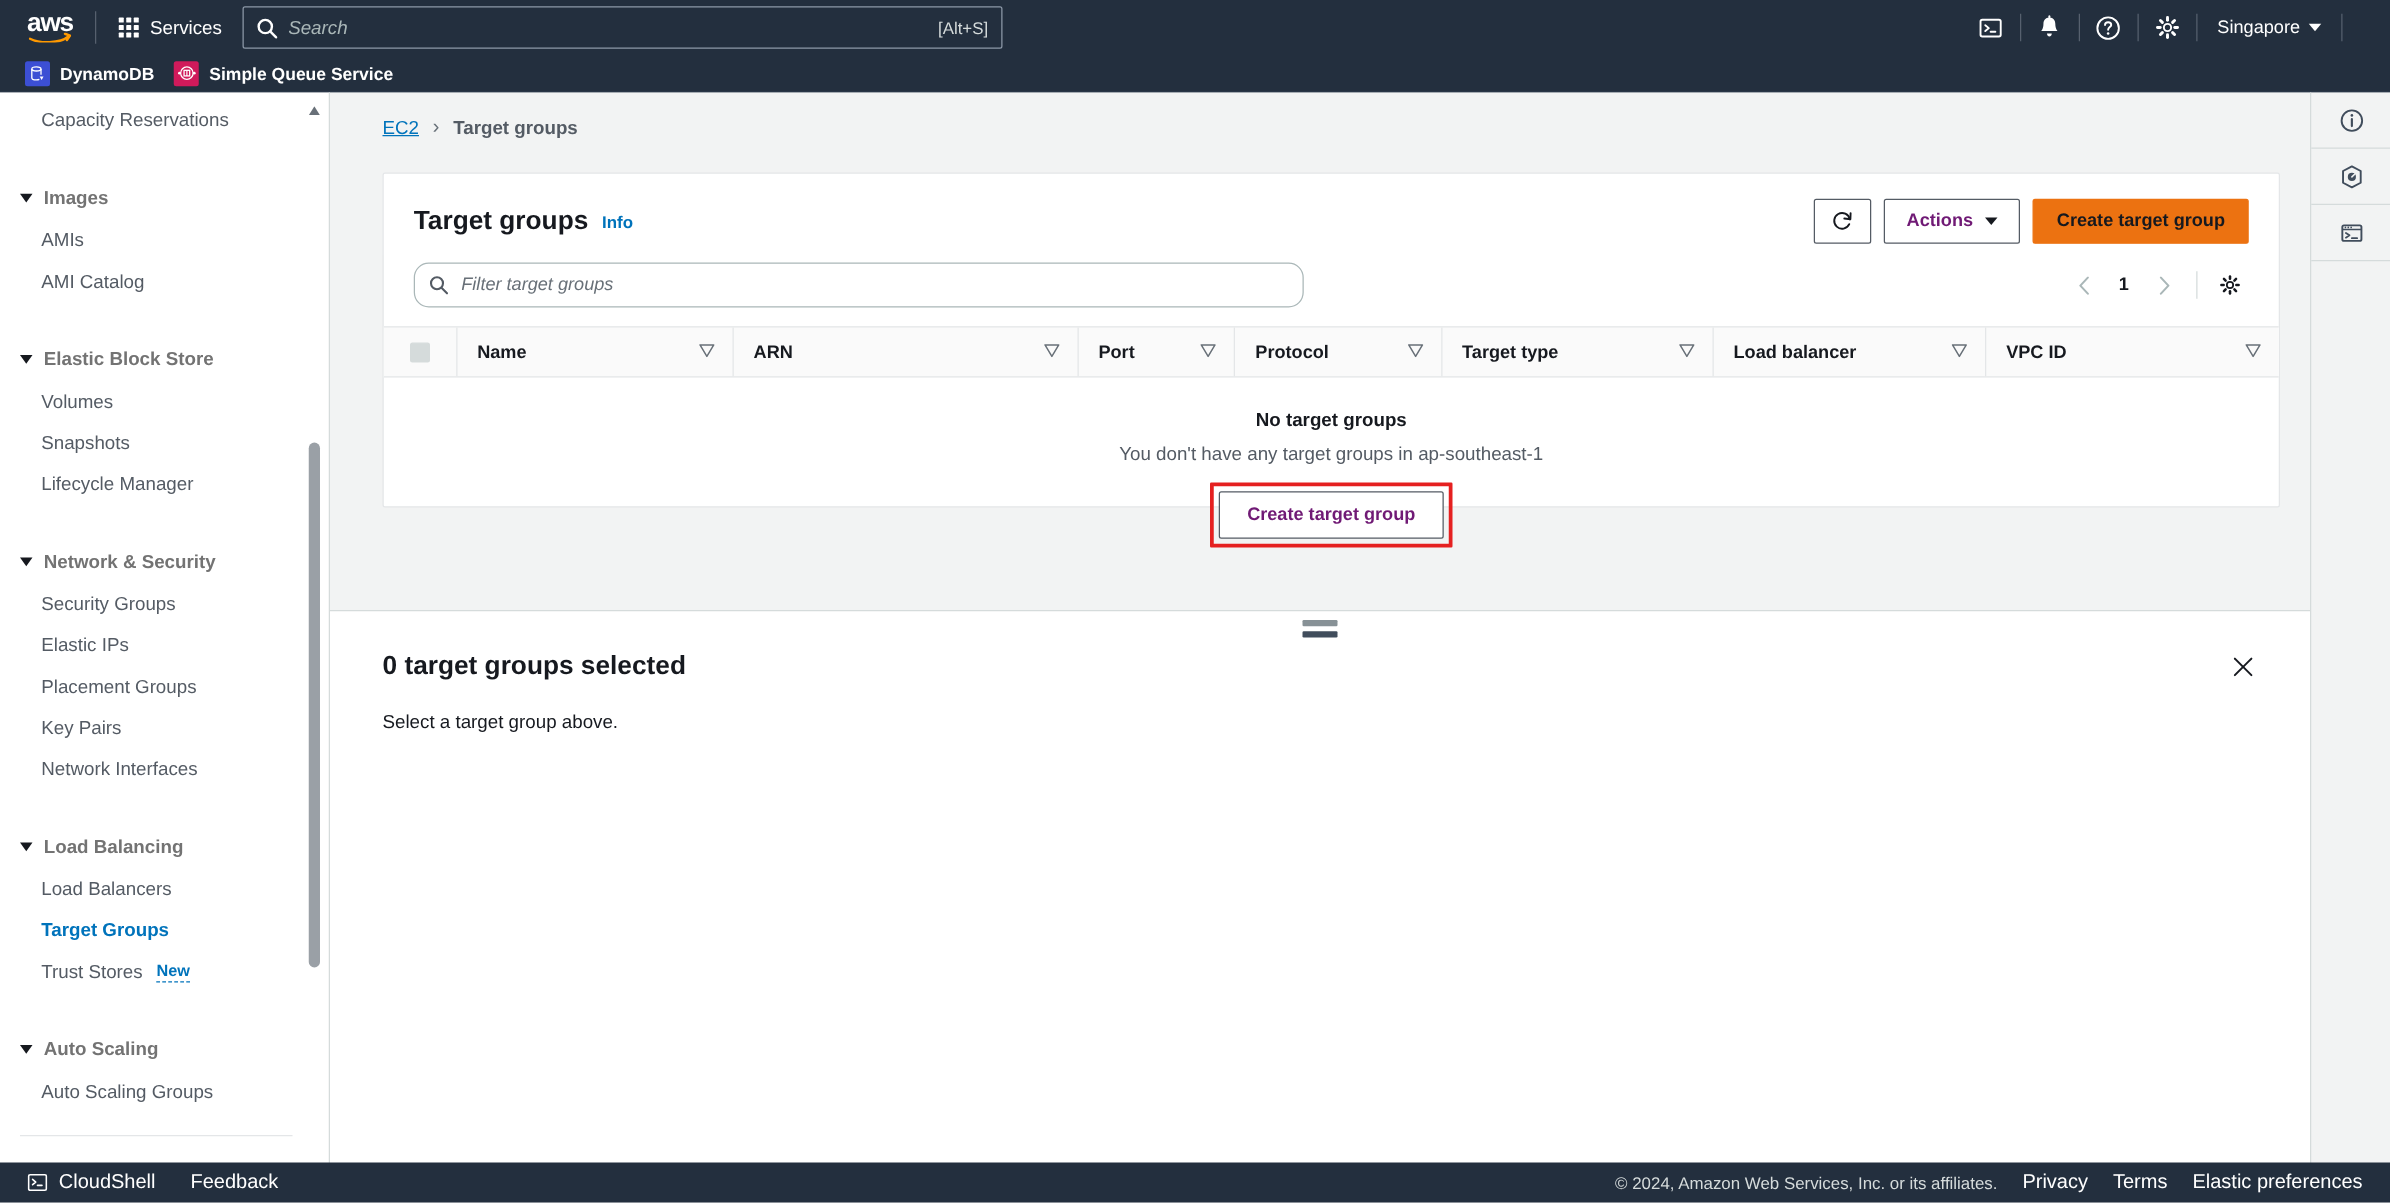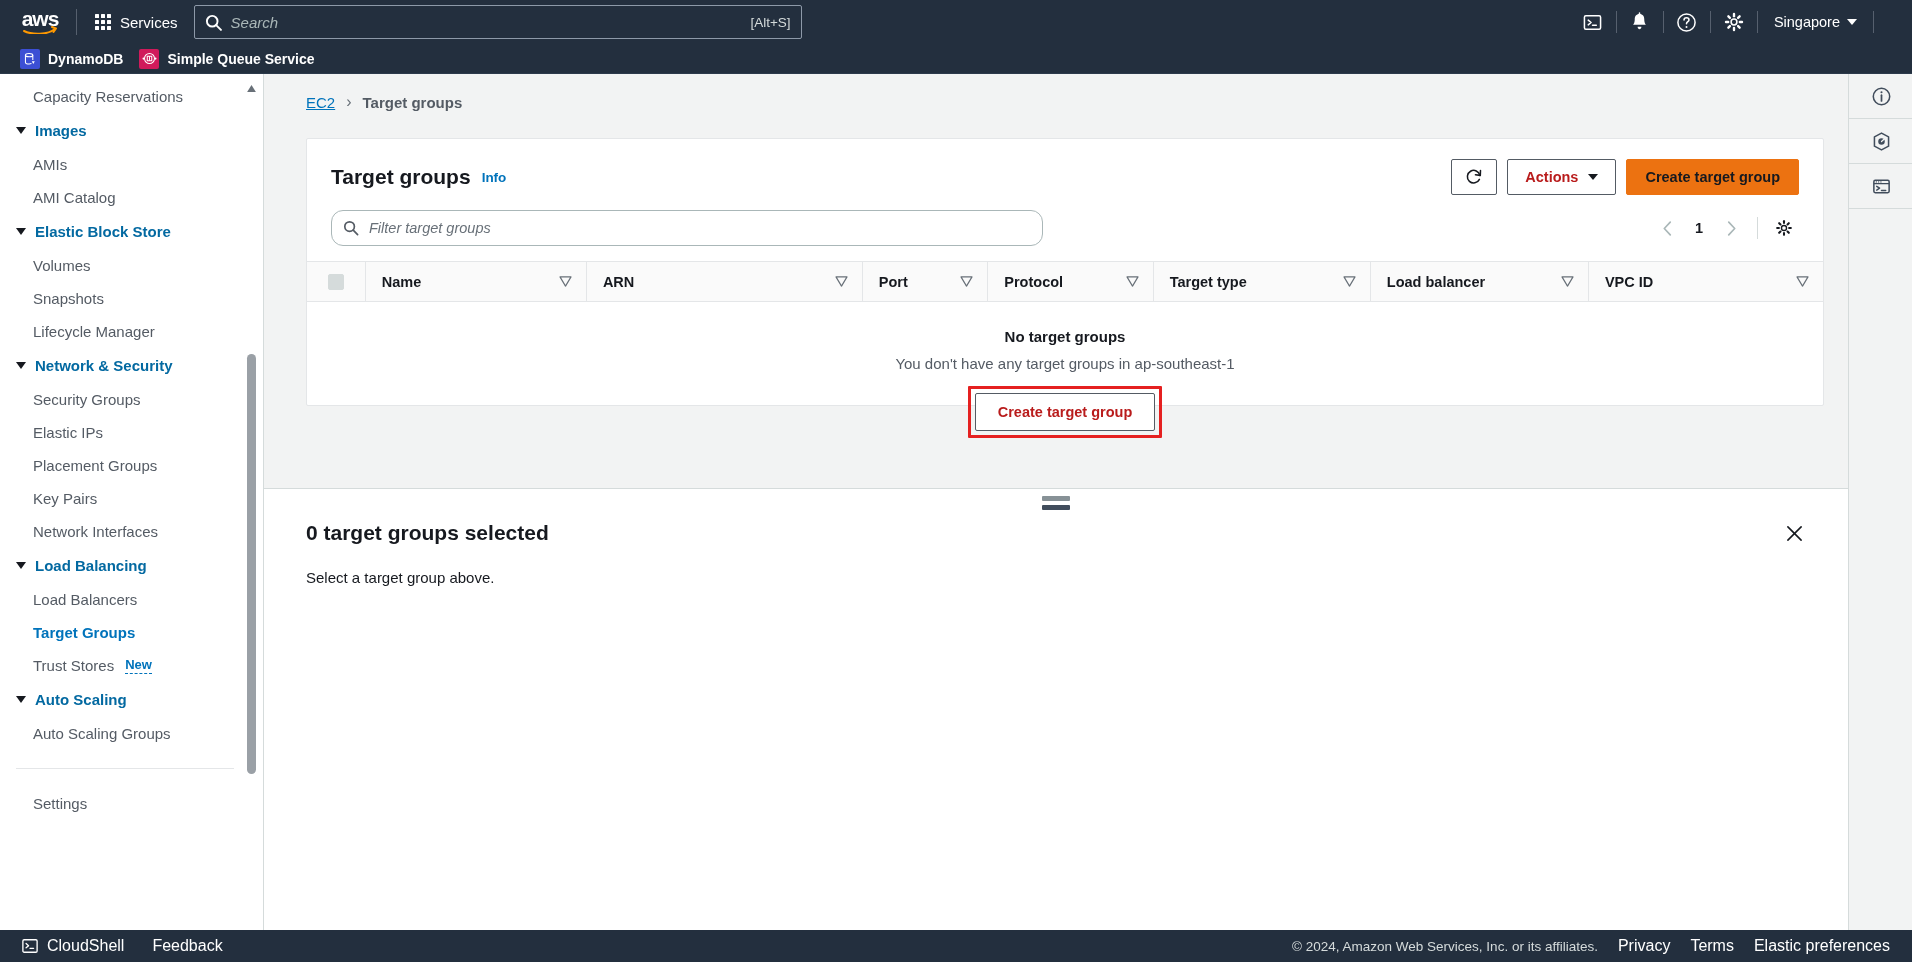--- a/index.html
+++ b/index.html
@@ -65,21 +65,21 @@
   .sidebar {
     position: absolute; top: 74px; left: 0; width: 264px; height: 880px;
     background: #fff; border-right: 1px solid #d5dbdb; overflow: hidden;
   }
   .sb-scroll { position: absolute; top: 0; left: 0; width: 250px; height: 100%;
     padding: 6px 0 0 0; }
   .sb-group { display: flex; align-items: center; gap: 9px; padding: 9px 0 9px 16px;
     cursor: pointer; }
   .sb-group .tri { width: 0; height: 0; border-left: 5.5px solid transparent;
     border-right: 5.5px solid transparent; border-top: 7px solid #16191f; flex: 0 0 auto; }
-  .sb-group span { font-size: 15px; font-weight: 700; color: #0369a1; }
+  .sb-group span { font-size: 15px; font-weight: 700; color: #737373; margin-top: 28px; }
   .sb-item { display: block; padding: 8px 0 8px 33px; font-size: 15px;
     color: #545b64; cursor: pointer; text-decoration: none; }
   .sb-item.active { color: #0073bb; font-weight: 700; }
   .sb-item.with-badge { display: flex; align-items: center; gap: 11px; }
   .sb-badge { color: #0073bb; font-size: 13px; font-weight: 700;
     border-bottom: 1.5px dashed #0073bb; padding-bottom: 1px; }
   .sb-divider { height: 1px; background: #e4e6e8; margin: 18px 16px 18px 16px; }
   .sb-track { position: absolute; right: 7px; top: 0; width: 9px; height: 100%; }
   .sb-arrow-up, .sb-arrow-dn { position: absolute; left: 0; width: 9px; height: 9px;
     display: flex; align-items: center; justify-content: center; cursor: pointer; }
@@ -97,21 +97,21 @@
   .breadcrumb .cur { color: #545b64; font-weight: 700; }
 
   .panel { position: absolute; top: 64px; left: 42px; width: 1518px; height: 268px;
     background: #fff; border: 1px solid #e4e6e8; border-radius: 2px; }
   .panel-head { display: flex; align-items: center; padding: 20px 24px 0 24px; }
   .panel-title { font-size: 21px; font-weight: 700; color: #16191f; }
   .info-link { color: #0073bb; font-size: 13.5px; font-weight: 700; margin-left: 11px;
     cursor: pointer; }
   .panel-actions { margin-left: auto; display: flex; align-items: center; gap: 10px; }
   .btn { height: 36px; border: 1px solid #545b64; background: #fff; border-radius: 2px;
-    font-size: 14.5px; font-weight: 700; color: #b91c1c; cursor: pointer; padding: 0 17px;
+    font-size: 14.5px; font-weight: 700; color: #701a75; cursor: pointer; padding: 0 17px;
     display: flex; align-items: center; gap: 10px; font-family: "Liberation Sans", sans-serif; }
   .btn.icon-only { width: 46px; padding: 0; justify-content: center; }
   .btn-primary { height: 36px; background: #ec7211; border: 1px solid #ec7211;
     border-radius: 2px; font-size: 14.5px; font-weight: 700; color: #16191f; cursor: pointer;
     padding: 0 18px; display: flex; align-items: center;
     font-family: "Liberation Sans", sans-serif; }
 
   .filter-row { display: flex; align-items: center; padding: 15px 24px 0 24px; }
   .filter-box { width: 712px; height: 36px; border: 1px solid #aab7b8; border-radius: 12px;
     display: flex; align-items: center; padding: 0 11px; gap: 10px; background: #fff; }

